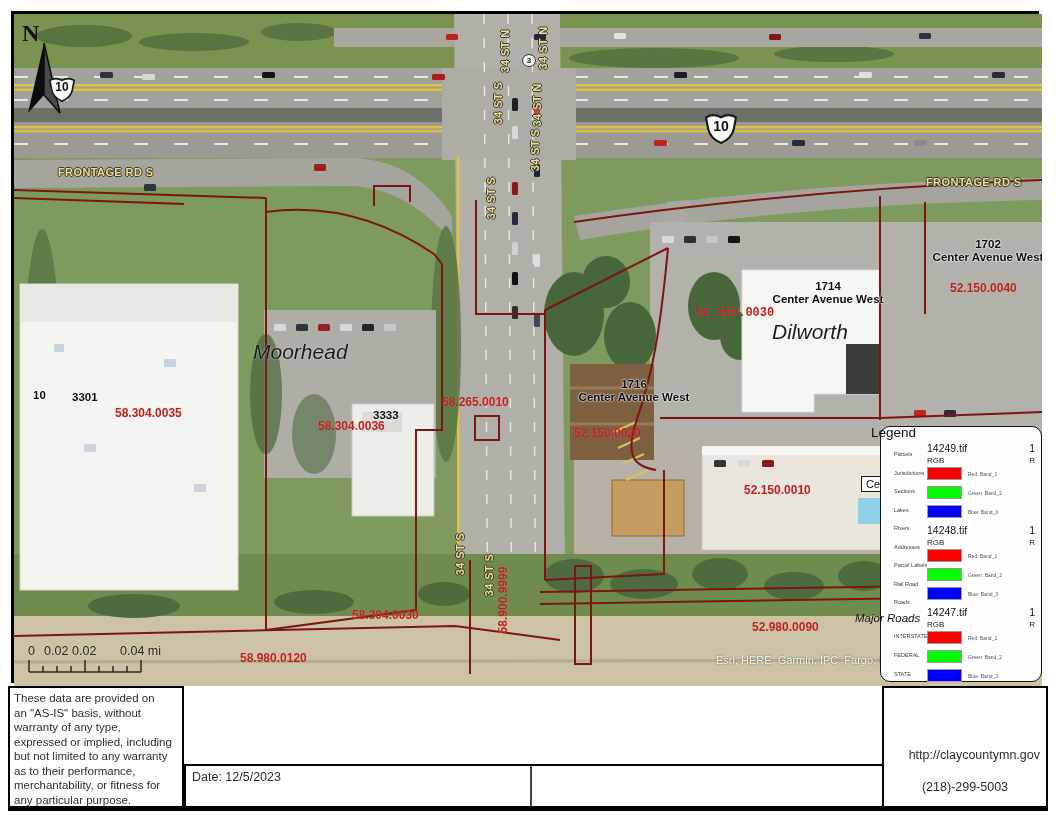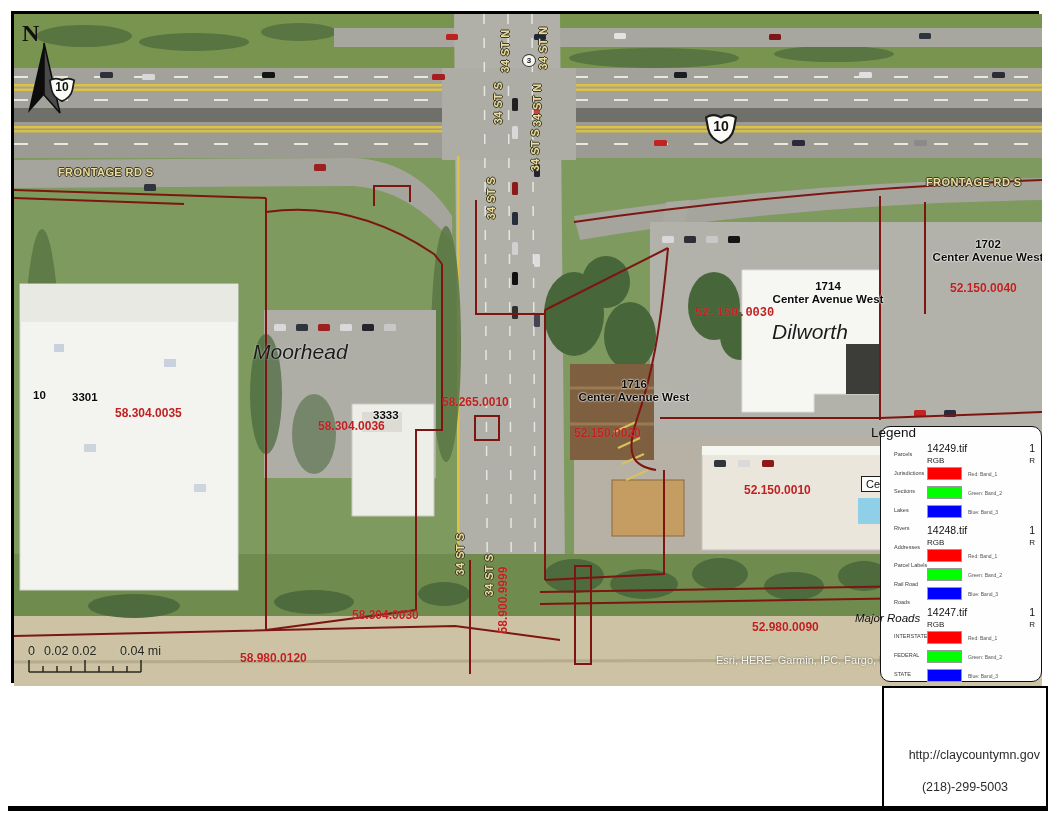--- a/index.html
+++ b/index.html
@@ -436,22 +436,34 @@
             <span class="band-cap">Green: Band_2</span>
           </div>
         <div class="band-row">
             <span class="band-sw sw-blue"></span>
             <span class="band-cap">Blue: Band_3</span>
           </div>
       </div>
     </div>
   </div>
 
-
-
+  <div class="box disclaimer">These data are provided on
+an "AS-IS" basis, without
+warranty of any type,
+expressed or implied, including
+but not limited to any warranty
+as to their performance,
+merchantability, or fitness for
+any particular purpose.</div>
+
+
+  <div class="box date-cell">
+    <div class="date-txt">Date: 12/5/2023</div>
+    <div class="date-div"></div>
+  </div>
 
   <div class="box contact-cell">
     <div class="url-txt">http://claycountymn.gov</div>
     <div class="phone-txt">(218)-299-5003</div>
   </div>
 
   <div class="bottom-bar"></div>
 </div>
 
 </body></html>

